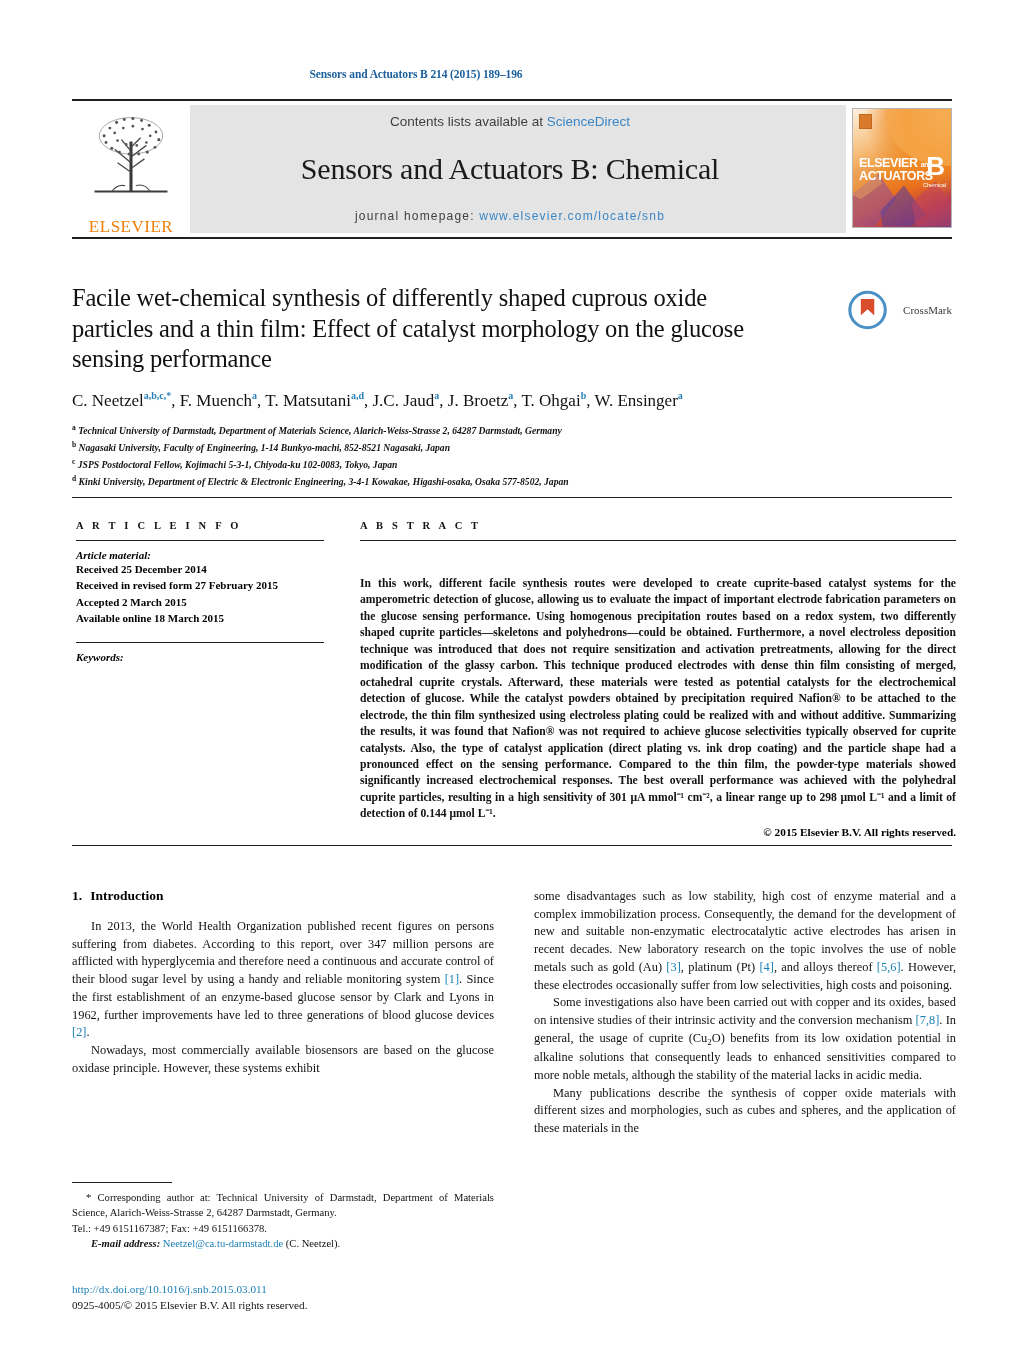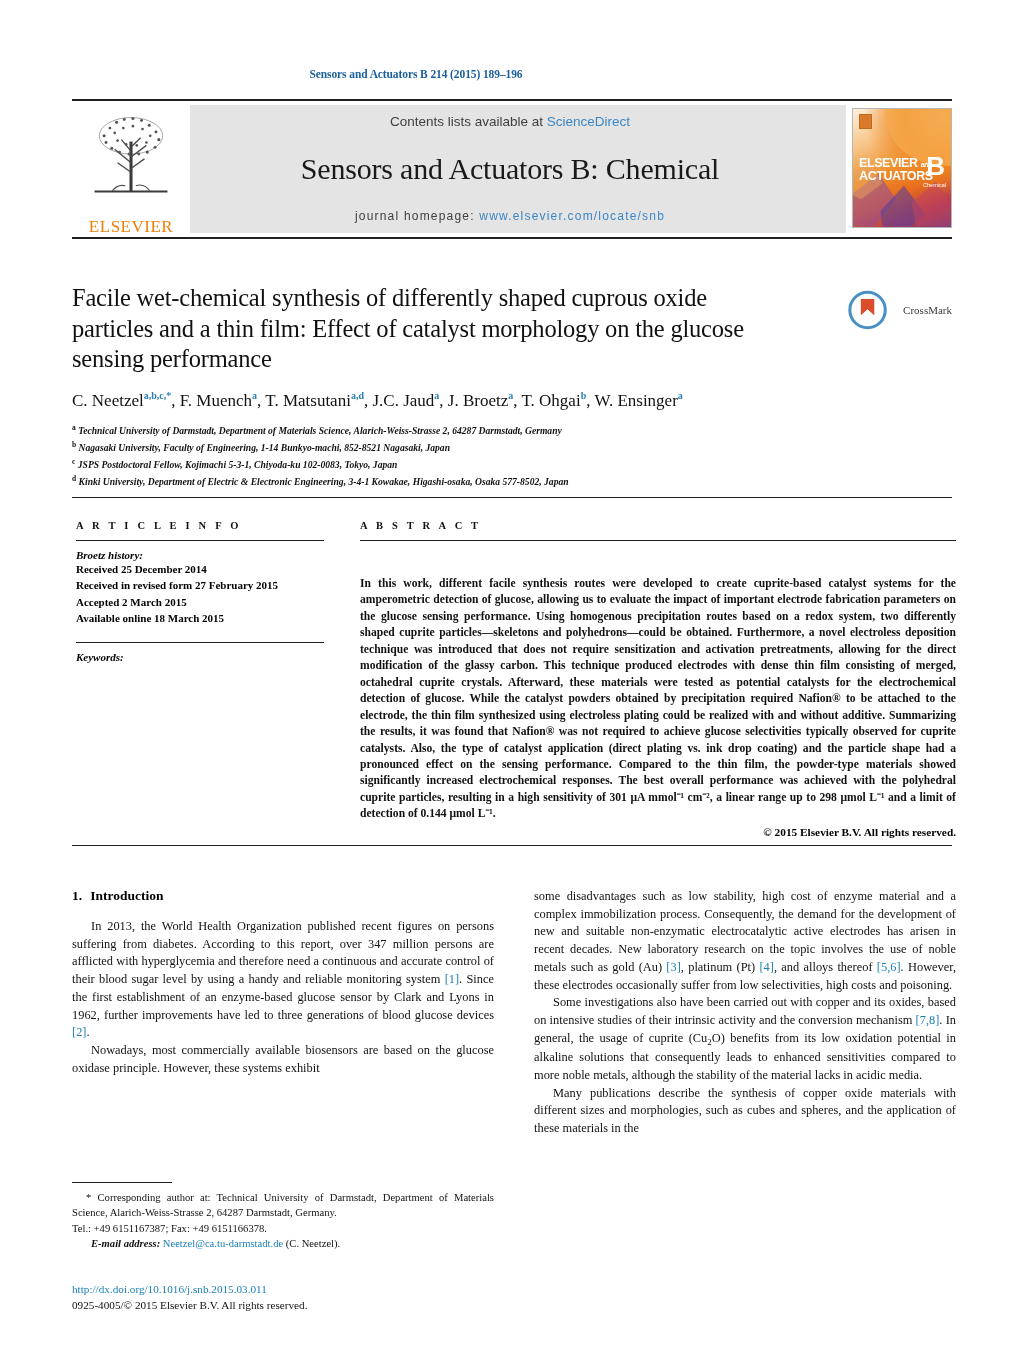--- a/index.html
+++ b/index.html
@@ -428,21 +428,21 @@
     </div>
   </div>
 
   <div class="rule-thin" style="top:497px"></div>
 
   <div class="info-abs">
 
     <div class="col-info">
       <div class="sec-head">A R T I C L E   I N F O</div>
       <div class="hr-dark"></div>
-      <div class="hist-label">Broetz history:</div>
+      <div class="hist-label">Article material:</div>
       <div class="hist-list">
         <div>Received 25 December 2014</div>
         <div>Received in revised form 27 February 2015</div>
         <div>Accepted 2 March 2015</div>
         <div>Available online 18 March 2015</div>
       </div>
       <div class="kw-block">
         <div class="hr-dark"></div>
         <div class="kw-label">Keywords:</div>
       </div>

